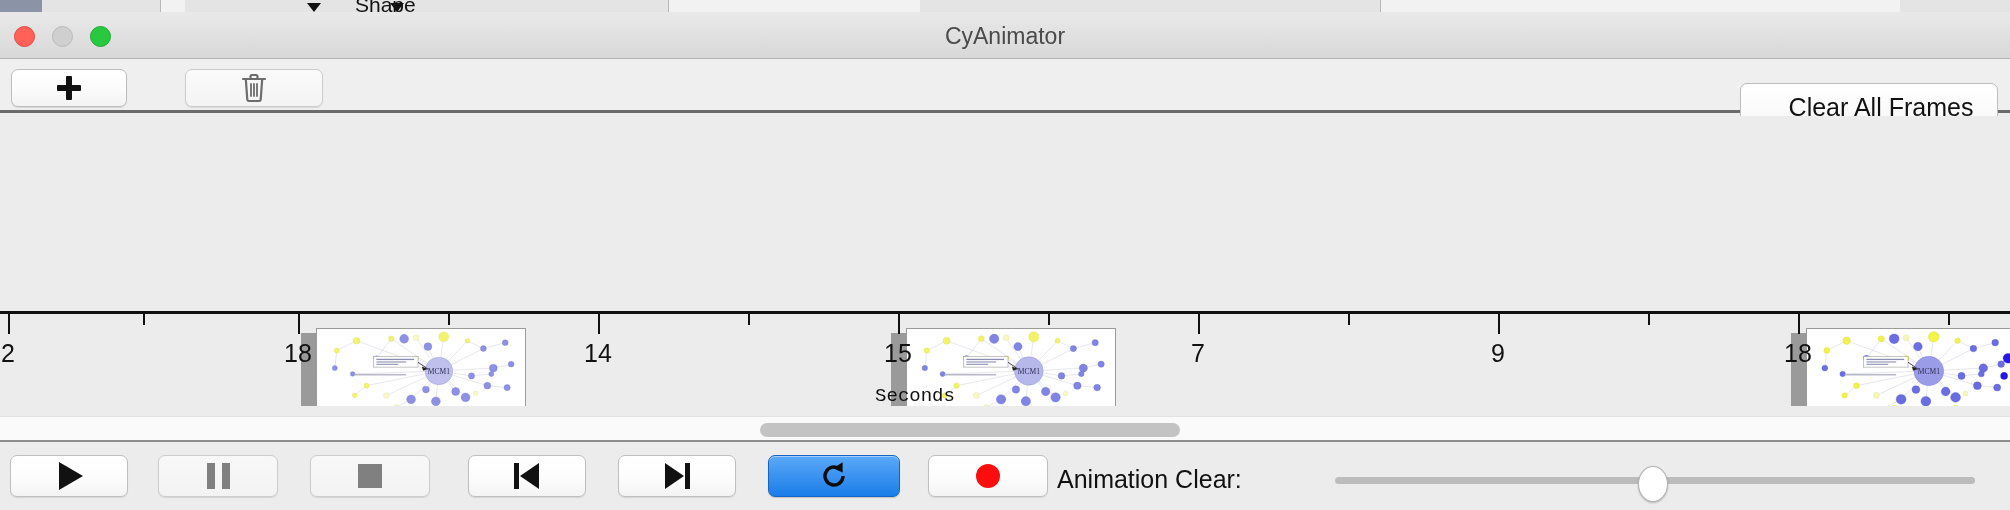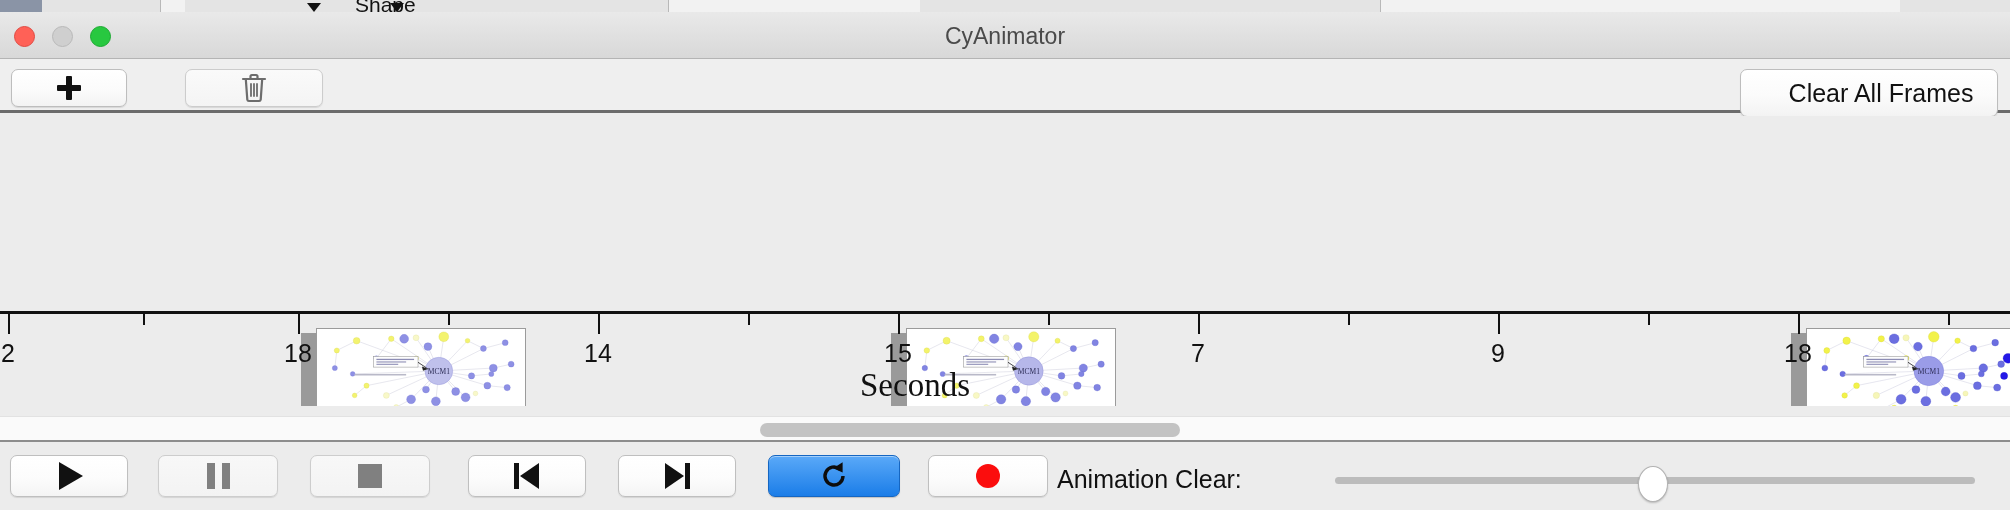--- a/index.html
+++ b/index.html
@@ -62,21 +62,21 @@
     display: flex; align-items: center; justify-content: center;
     font-size: 23px; color: #111; cursor: default;
     font-family: "Liberation Sans", sans-serif;
   }
   .btn.flat {
     background: linear-gradient(to bottom, #fafafa 0%, #f4f4f4 100%);
     border-color: #cccccc;
   }
   .btn-add   { left: 11px;  top: 10px; width: 116px; height: 38px; }
   .btn-del   { left: 185px; top: 10px; width: 138px; height: 38px; }
-  .btn-clear { left: 1740px;top: 10px; width: 258px; height: 48px; font-size: 25px; padding-left: 24px; }
+  .btn-clear { left: 1740px;top: 24px; width: 258px; height: 48px; font-size: 25px; padding-left: 24px; }
 
   .plus-icon { position: relative; width: 24px; height: 24px; }
   .plus-icon::before, .plus-icon::after {
     content: ""; position: absolute; background: #111; border-radius: 1px;
   }
   .plus-icon::before { left: 9px; top: 0px;  width: 6px; height: 24px; }
   .plus-icon::after  { left: 0px; top: 9px;  width: 24px; height: 6px; }
 
   
   .canvas {
@@ -103,22 +103,22 @@
   }
   .tick { position: absolute; background: #111; width: 2px; }
   .tick.major { top: 314px; height: 20px; }
   .tick.minor { top: 314px; height: 11px; }
   .tick-label {
     position: absolute; top: 339px; font-size: 25px; color: #111;
     transform: translateX(-50%); font-family: "Liberation Sans", sans-serif;
     white-space: nowrap;
   }
   .axis-title {
-    position: absolute; top: 367px; left: 0; right: 0; text-align: center;
-    font-size: 33px; color: #111; font-family: Liberation Serif, serif;
+    position: absolute; top: 385px; left: 0; right: 0; text-align: center;
+    font-size: 19px; color: #111; font-family: Liberation Mono, monospace;
   }
   .axis-title span { position: relative; left: -90px; }
 
   
   .scroll-track {
     position: absolute; left: 0; top: 416px; width: 2010px; height: 26px;
     background: #fafafa; border-top: 1px solid #e2e2e2;
     border-bottom: 2px solid #8d8d8d; box-sizing: border-box;
   }
   .scroll-thumb {

